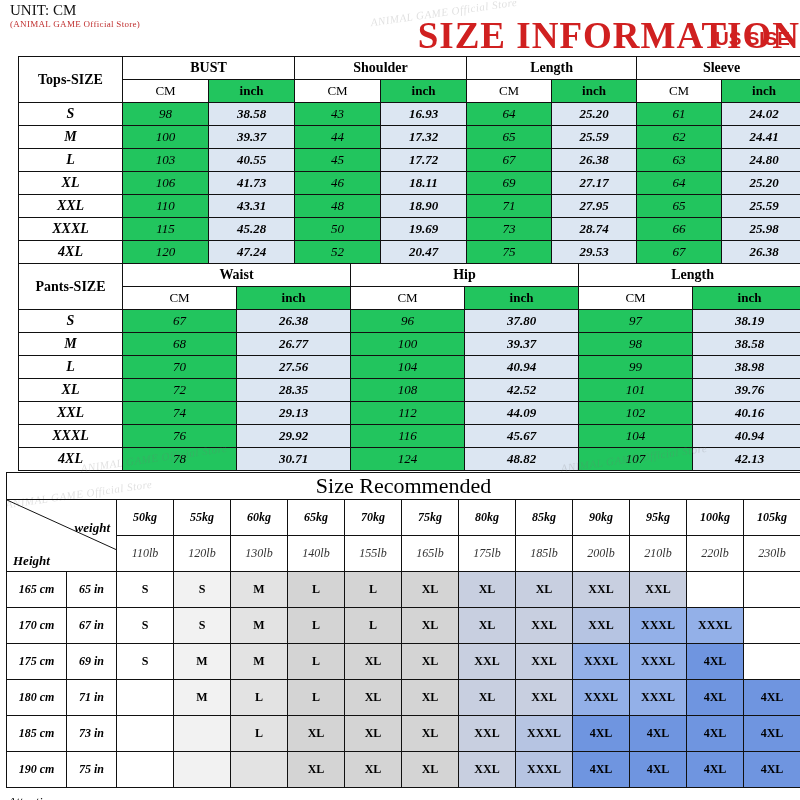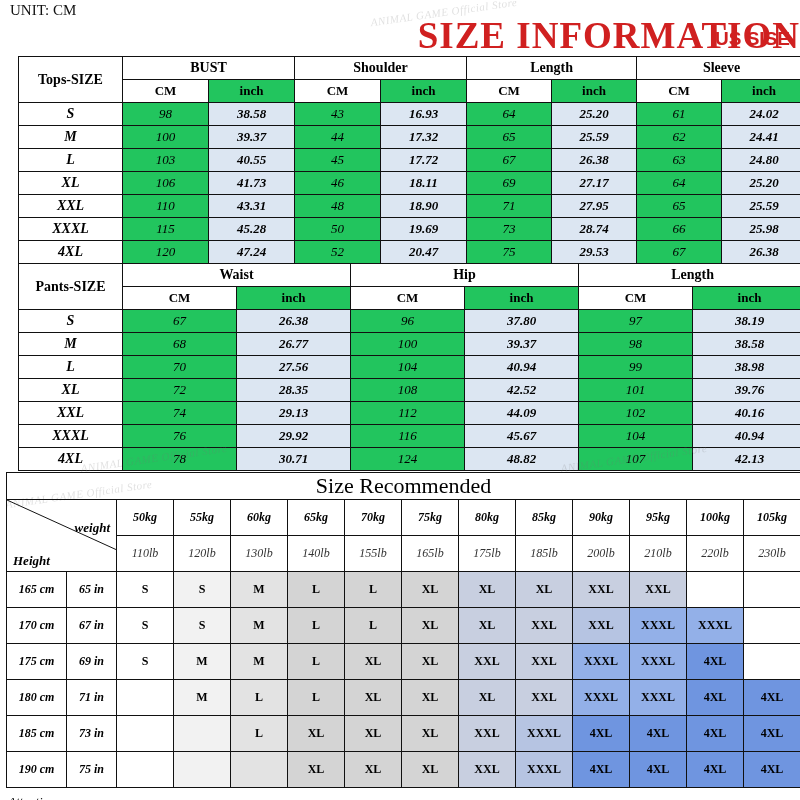--- a/index.html
+++ b/index.html
@@ -89,21 +89,21 @@
     font-size: 14px;
     background: #ffffff;
   }
   .rowlbl {
     font-weight: bold;
     font-style: italic;
     font-size: 14px;
   }
   .in-cell { background: #dce6f2; font-weight: bold; }
   .cm-cell { background: #22c55e; }
-  .hdr-cm { font-weight: bold; font-style: normal; }
+  .hdr-cm { font-weight: normal; font-style: normal; }
   .hdr-in { font-weight: bold; font-style: normal; background: #22c55e; }
 
   
   .rec-wrap { position: relative; margin-top: 2px; }
   table.rec { width: 788px; margin: 0 6px; }
   table.rec td {
     font-size: 12px;
     height: 36px;
     padding: 0;
     border: 1px solid #111;
@@ -153,20 +153,21 @@
   <div class="wm" style="left:370px; top:6px;">ANIMAL GAME Official Store</div>
   <div class="wm" style="left:80px;  top:452px;">ANIMAL GAME Official Store</div>
   <div class="wm" style="left:560px; top:452px;">ANIMAL GAME Official Store</div>
   <div class="wm" style="left:140px; top:690px;">ANIMAL GAME Official Store</div>
   <div class="wm" style="left:330px; top:660px;">ANIMAL GAME Official Store</div>
   <div class="wm" style="left:640px; top:660px;">ANIMAL GAME Official Store</div>
   <div class="wm" style="left:5px;   top:488px;">ANIMAL GAME Official Store</div>
 
   <div class="hdr">
     <div class="unit">UNIT: CM</div>
+    <div class="sub-wm">(ANIMAL GAME Official Store)</div>
     <div class="title">SIZE INFORMATION</div>
     <div class="ussise">US SISE</div>
   </div>
 
   <table>
     <colgroup>
       <col style="width:104px">
         <col style="width:86px">
         <col style="width:86px">
       <col style="width:86px">

